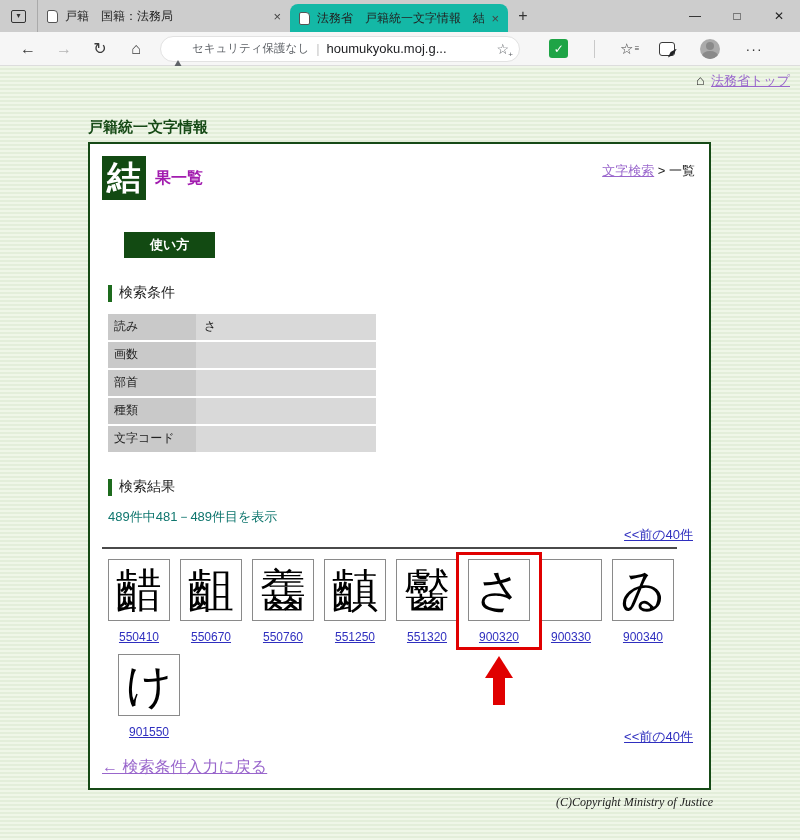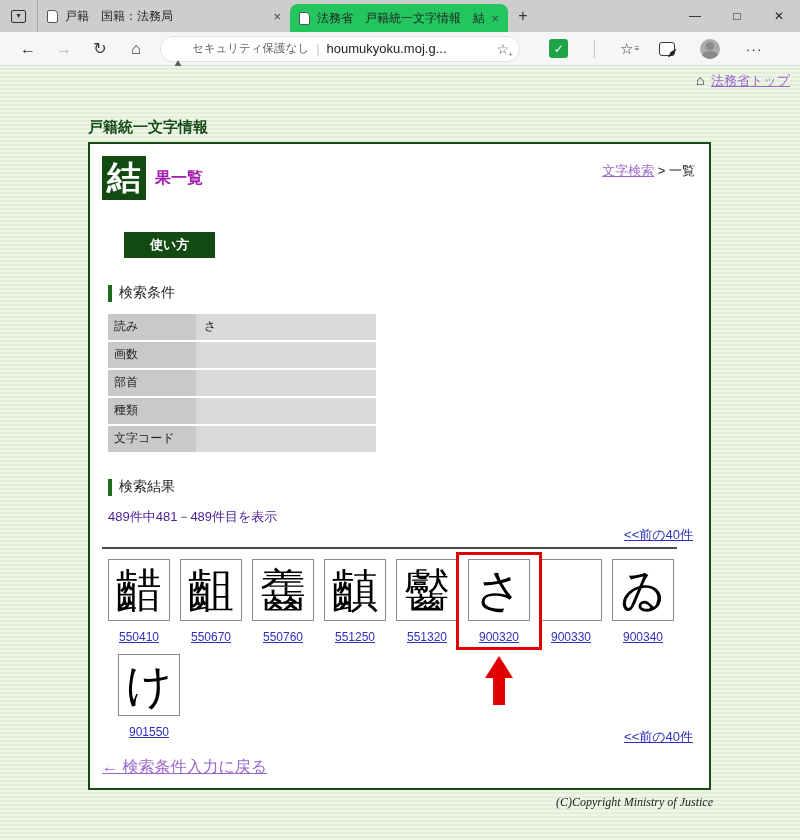--- a/index.html
+++ b/index.html
@@ -6,21 +6,21 @@
   html,body { width:800px; height:840px; overflow:hidden;
     font-family:"Liberation Sans","DejaVu Sans",sans-serif; }
 
   
   .tabstrip { height:32px; background:#cdcdcd; display:flex; align-items:stretch; }
   .tab-actions { width:38px; display:flex; align-items:center; justify-content:center; border-right:1px solid #aaa; }
   .tab-actions-box { width:15px; height:13px; border:1.5px solid #333; border-radius:2px;
     font-size:8px; line-height:10px; text-align:center; color:#333; }
   .tab { display:flex; align-items:center; gap:7px; padding:0 9px; max-width:252px; min-width:0; flex:0 1 auto; }
   .tab.inactive { width:252px; color:#222; }
-  .tab.active { width:218px; background:#22c55e; border-radius:8px 8px 0 0; margin-top:4px; color:#222; }
+  .tab.active { width:218px; background:#14b8a6; border-radius:8px 8px 0 0; margin-top:4px; color:#222; }
   .tab-title { font-size:12px; white-space:nowrap; overflow:hidden; flex:1 1 auto; }
   .tab-close { font-size:13px; color:#444; flex:0 0 auto; cursor:default; }
   .doc-icon { width:11px; height:13px; border:1.5px solid #555; border-radius:2px 4px 2px 2px; background:#fff; flex:0 0 auto; }
   .newtab { width:30px; display:flex; align-items:center; justify-content:center; font-size:16px; color:#333; }
   .win-controls { margin-left:auto; display:flex; }
   .win-btn { width:42px; display:flex; align-items:center; justify-content:center; font-size:12px; color:#222; }
 
   .toolbar { height:34px; background:#f6f6f6; display:flex; align-items:center; padding:0 12px; gap:4px; border-bottom:1px solid #ddd; }
   .nav-ic { width:32px; text-align:center; font-size:16px; color:#3b3b3b; }
   .nav-ic.disabled { color:#b5b5b5; }
@@ -70,21 +70,21 @@
     font-size:13px; font-weight:bold; padding:4px 26px; border:none; cursor:pointer; }
 
   .section-heading { display:flex; align-items:center; gap:7px; margin:26px 0 12px 6px; font-size:14px; color:#222; }
   .g-bar { width:4px; height:17px; background:#1d6b1d; }
 
   .cond-table { margin-left:6px; }
   .cond-row { display:flex; margin-bottom:2px; }
   .cond-label { width:88px; background:#c9c9c9; font-size:12px; color:#222; padding:4px 6px 5px; }
   .cond-value { width:180px; background:#d9d9d9; font-size:12px; color:#222; padding:4px 8px 5px; }
 
-  .count-row { font-size:13px; color:#4c1d95; margin:2px 0 0 6px; }
+  .count-row { font-size:13px; color:#0f766e; margin:2px 0 0 6px; }
   .prev-row-top { text-align:right; font-size:13px; margin:0 2px 3px 0; }
   .rule { border:none; border-top:2px solid #4a4a4a; margin:2px 18px 10px 0; }
 
   .grid-row { display:flex; align-items:flex-start; gap:10px; margin-left:6px; }
   .grid-row.second { margin-left:16px; margin-top:10px; }
   .grid-item { width:62px; display:flex; flex-direction:column; align-items:center; }
   .char-cell { width:62px; height:62px; border:1px solid #8a8a8a; background:#fff;
     display:flex; align-items:center; justify-content:center; font-size:46px; line-height:1; color:#000; }
   .char-code { margin-top:9px; font-size:12px; }
   .hl-wrap { border:3px solid #e00000; padding:4px 9px 3px; margin:-7px -12px -10px; position:relative; }

